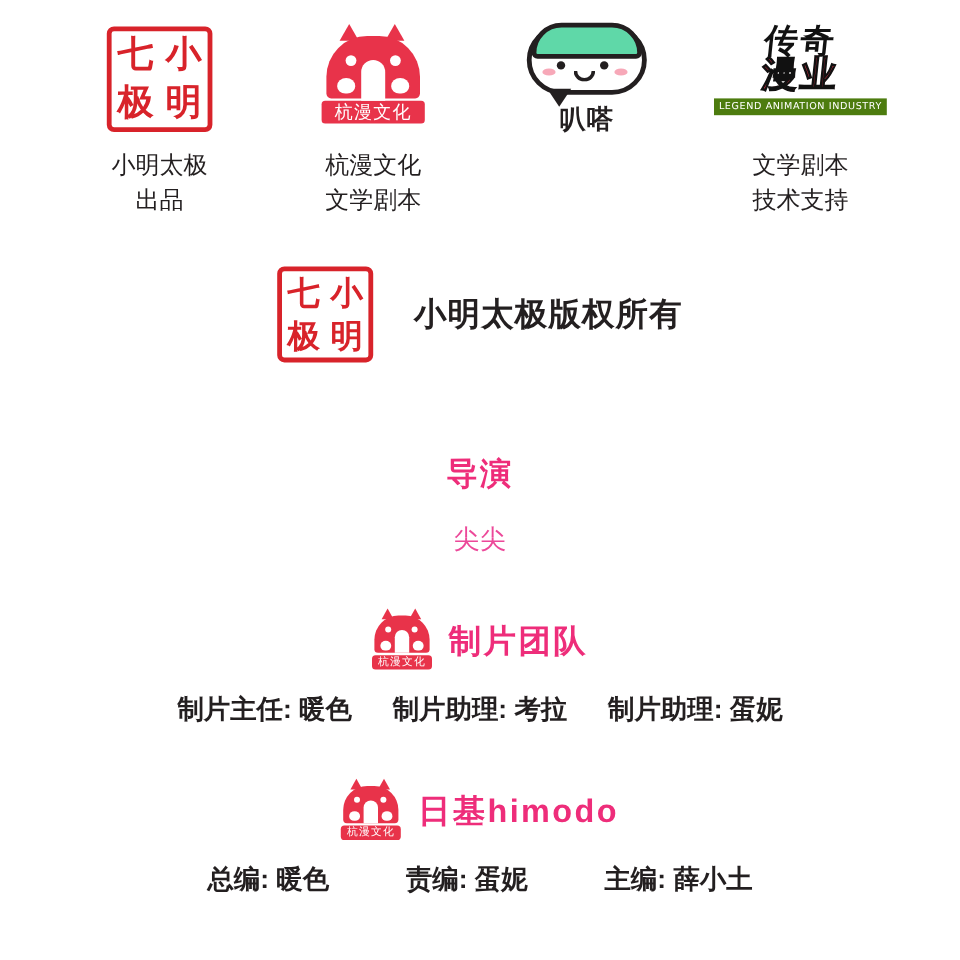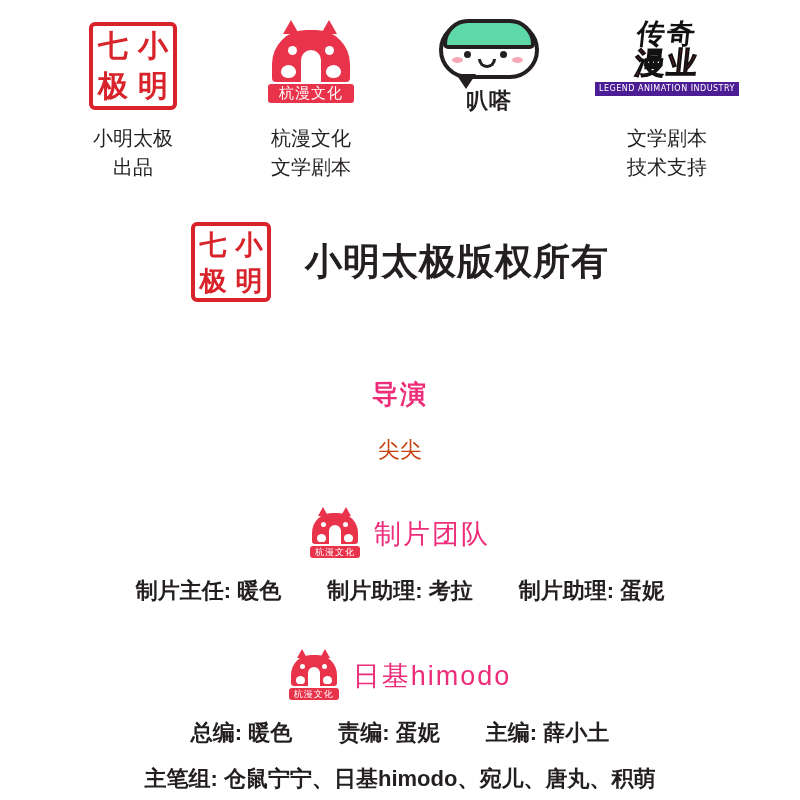--- a/index.html
+++ b/index.html
@@ -253,88 +253,88 @@
     font-weight: bold;
     color: #e8334a;
     letter-spacing: 2px;
     line-height: 34px;
     font-family: "DejaVu Serif", serif;
     -webkit-text-stroke: 1px #111111;
     transform: skewX(-6deg);
   }
   .legend .en {
     margin-top: 2px;
-    background: #4c1d95;
+    background: #4d7c0f;
     color: #ffffff;
     font-size: 8px;
     letter-spacing: 0.5px;
     padding: 2px 4px;
     line-height: 10px;
     font-family: "DejaVu Sans", sans-serif;
     white-space: nowrap;
   }
 
   
   .copyright-row {
     margin-top: 40px;
     display: flex;
     align-items: center;
     justify-content: center;
     gap: 34px;
   }
   .copyright-text {
-    font-size: 37px;
+    font-size: 27px;
     font-weight: bold;
     color: #231f20;
     letter-spacing: 1px;
   }
 
   
   .credits {
     margin-top: 75px;
     text-align: center;
   }
   .role-title {
     font-size: 26px;
     font-weight: bold;
     color: #ee2d7a;
     letter-spacing: 2px;
     line-height: 34px;
   }
   .role-name {
     margin-top: 24px;
     font-size: 22px;
-    color: #c2410c;
+    color: #ec4899;
     line-height: 30px;
   }
   .section-head {
     margin-top: 42px;
     display: flex;
     align-items: center;
     justify-content: center;
     gap: 14px;
   }
   .section-head .label {
     font-size: 27px;
-    font-weight: normal;
+    font-weight: bold;
     color: #ee2d7a;
     letter-spacing: 2px;
   }
   .member-row {
     margin-top: 14px;
     font-size: 22px;
     font-weight: bold;
     color: #231f20;
     line-height: 32px;
     display: flex;
     justify-content: center;
-    gap: 46px;
+    gap: 34px;
     flex-wrap: wrap;
   }
-  .member-row.wide { gap: 46px; }
+  .member-row.wide { gap: 64px; }
   .member-row.single { display: block; }
 </style>
 </head>
 <body>
 
 <div class="page">
 
   <div class="sponsor-row">
 
     <div class="sponsor">
@@ -453,19 +453,16 @@
         </div>
         <div class="m-word">杭漫文化</div>
       </div>
       <div class="label">日基himodo</div>
     </div>
     <div class="member-row wide">
       <span>总编: 暖色</span>
       <span>责编: 蛋妮</span>
       <span>主编: 薛小土</span>
     </div>
-    <div class="member-row single">
-      <span>主笔组: 仓鼠宁宁、日基himodo、宛儿、唐丸、积萌</span>
-    </div>
 
   </div>
 
 </div>
 
 </body></html>

